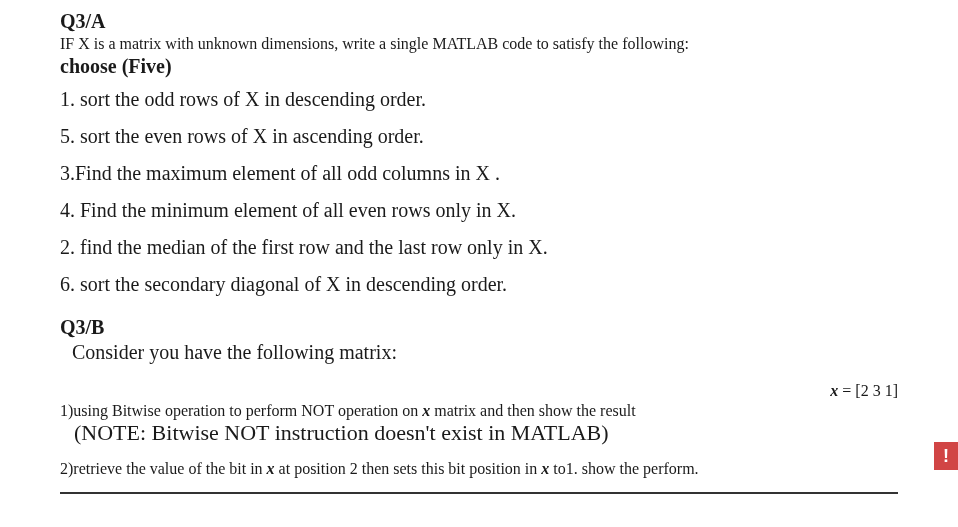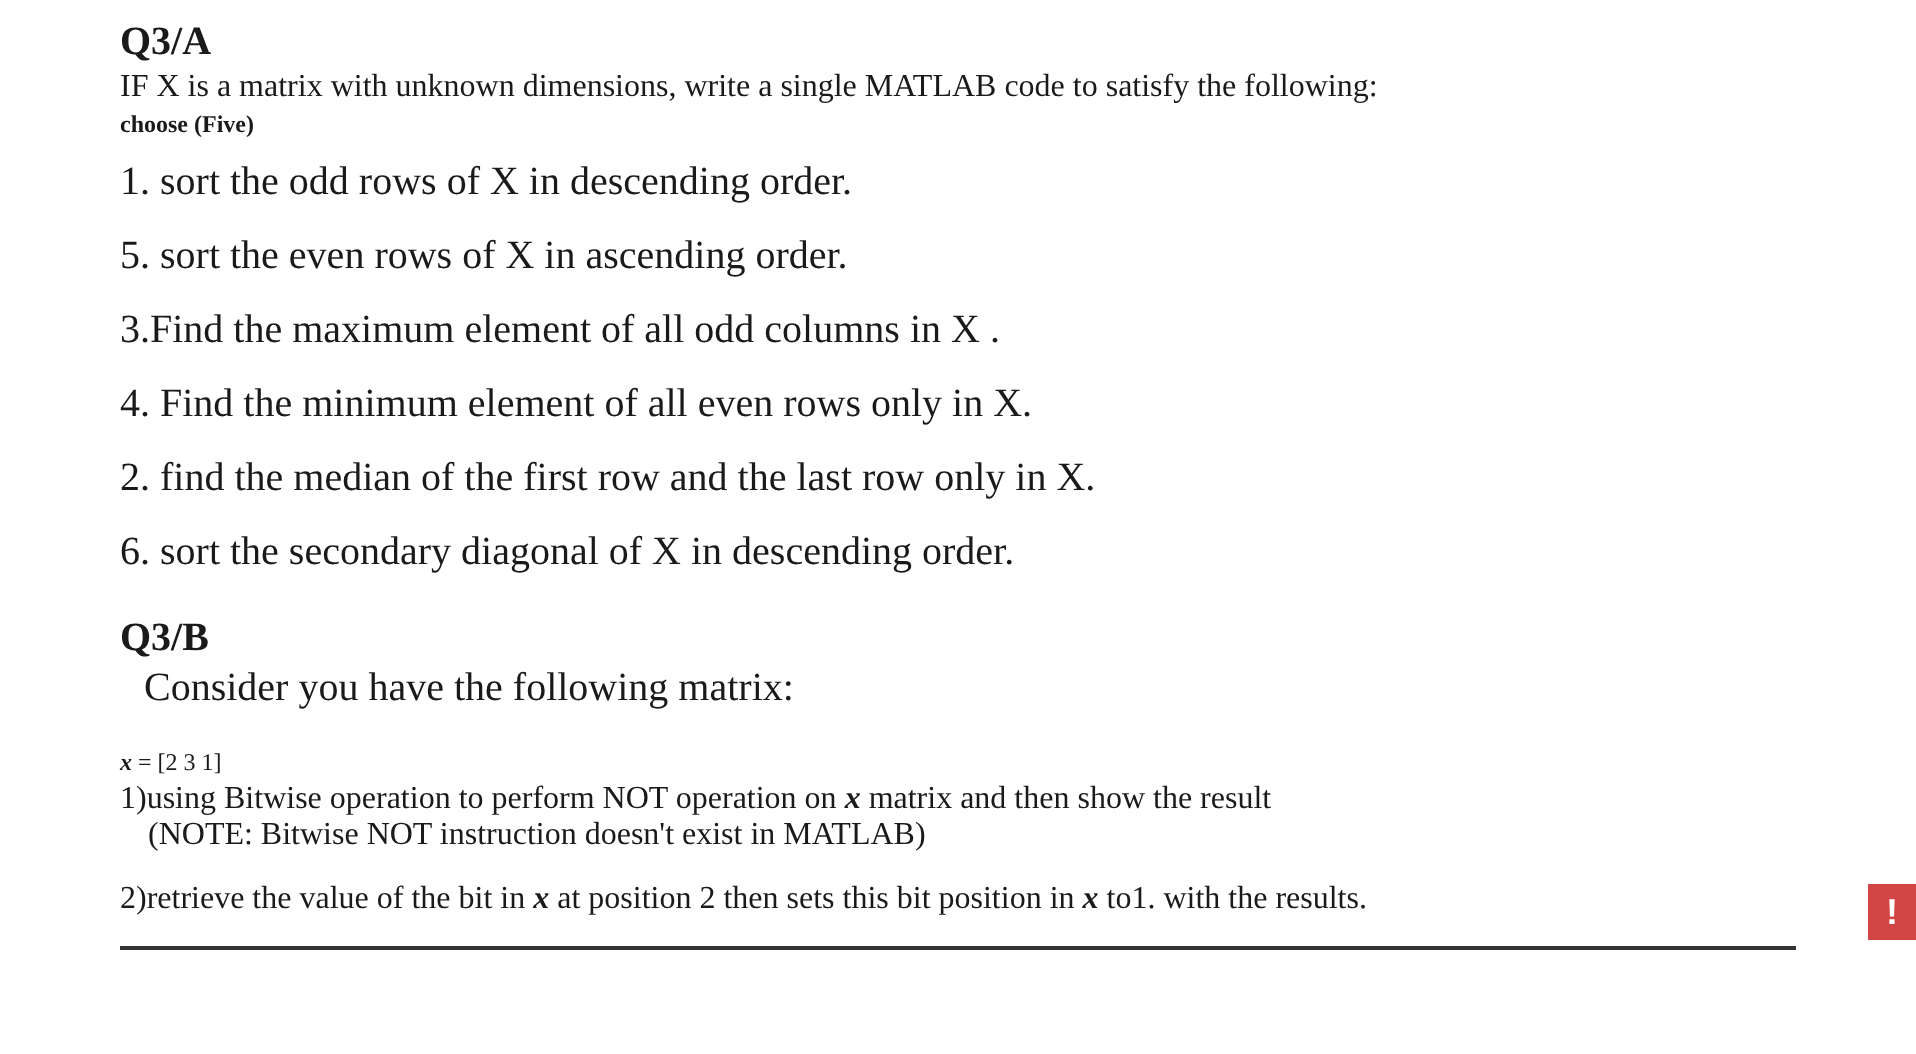--- a/index.html
+++ b/index.html
@@ -20,55 +20,55 @@
       font-weight: bold;
       font-size: 20px;
       margin-bottom: 2px;
     }
     .question-intro {
       font-size: 16px;
       margin-bottom: 2px;
     }
     .choose {
       font-weight: bold;
-      font-size: 12px;
+      font-size: 20px;
       margin-bottom: 10px;
     }
     .list-item {
       font-size: 20px;
       margin-bottom: 14px;
     }
     .section-b {
       margin-top: 20px;
     }
     .b-intro {
       font-size: 20px;
       margin-left: 12px;
       margin-bottom: 18px;
     }
     .matrix-eq {
-      text-align: left;
-      font-size: 12px;
+      text-align: right;
+      font-size: 16px;
       font-family: Georgia, serif;
       margin-bottom: 2px;
     }
     .matrix-eq .ital {
       font-style: italic;
       font-weight: bold;
     }
     .b-item {
       font-size: 16px;
       margin-bottom: 14px;
     }
     .b-item .ital {
       font-style: italic;
       font-weight: bold;
     }
     .b-note {
-      font-size: 16px;
+      font-size: 22px;
       margin-left: 14px;
     }
     .hr-line {
       border: none;
       border-top: 2px solid #333;
       margin-top: 6px;
     }
     .side-badge {
       position: absolute;
       right: 0;
@@ -108,21 +108,21 @@
   <div class="matrix-eq">
     <span class="ital">x</span><span> = [2  3  1]</span>
   </div>
 
   <div class="b-item">
     <span>1)using Bitwise operation to perform NOT operation on </span><span class="ital">x</span><span> matrix and then show the result</span>
     <div class="b-note">(NOTE: Bitwise NOT instruction doesn't exist in MATLAB)</div>
   </div>
 
   <div class="b-item">
-    <span>2)retrieve the value of the bit in </span><span class="ital">x</span><span> at position 2 then sets this bit position in </span><span class="ital">x</span><span> to1. with the results.</span>
+    <span>2)retrieve the value of the bit in </span><span class="ital">x</span><span> at position 2 then sets this bit position in </span><span class="ital">x</span><span> to1. show the perform.</span>
   </div>
 
   <hr class="hr-line">
 </div>
 
 <div class="side-badge">
   <span>!</span>
 </div>
 
 </body></html>

